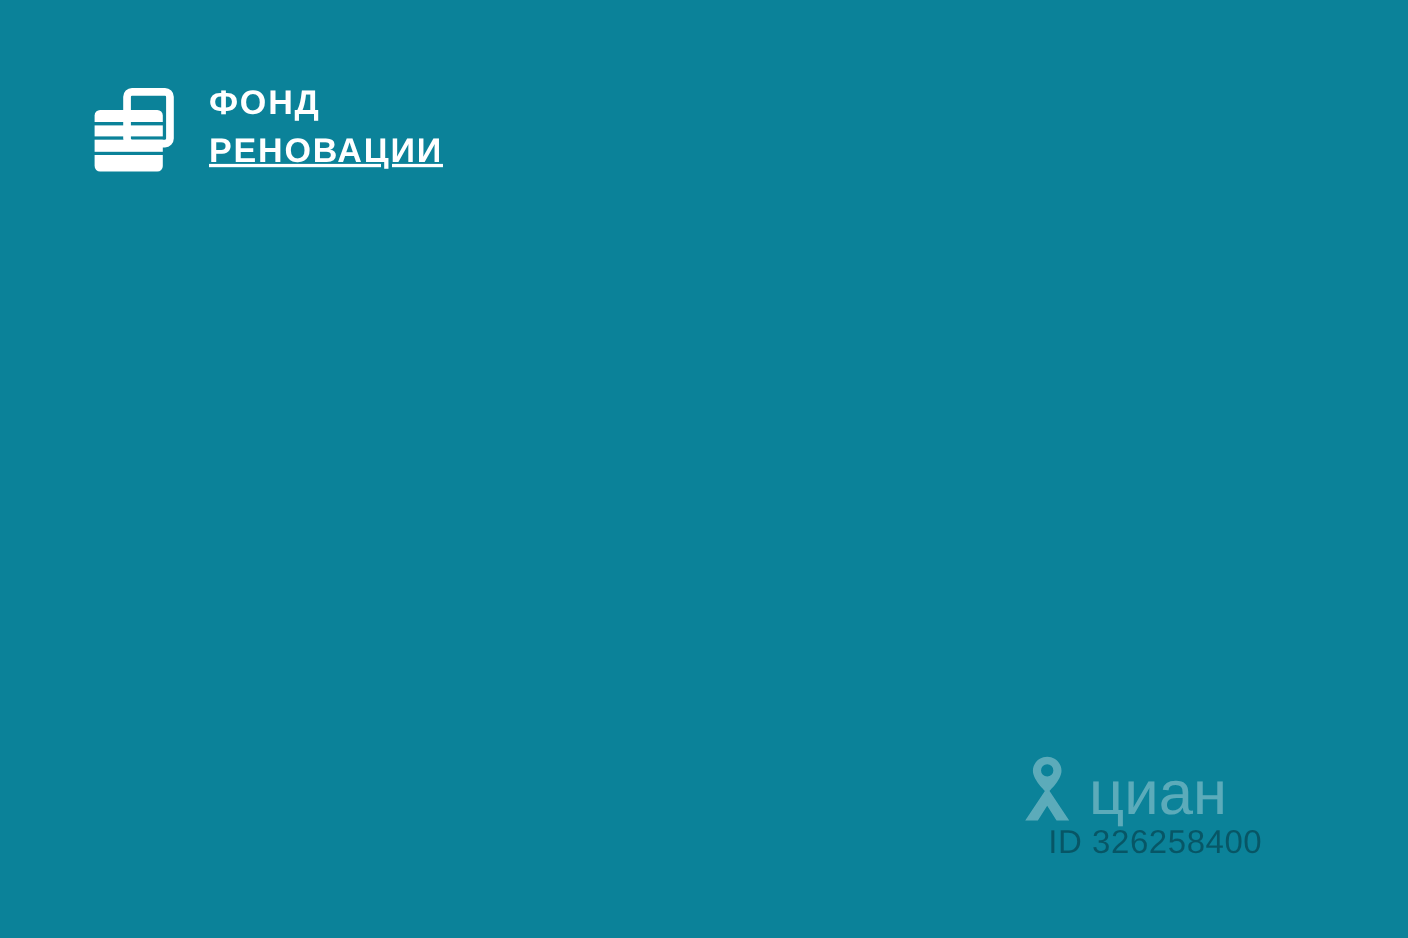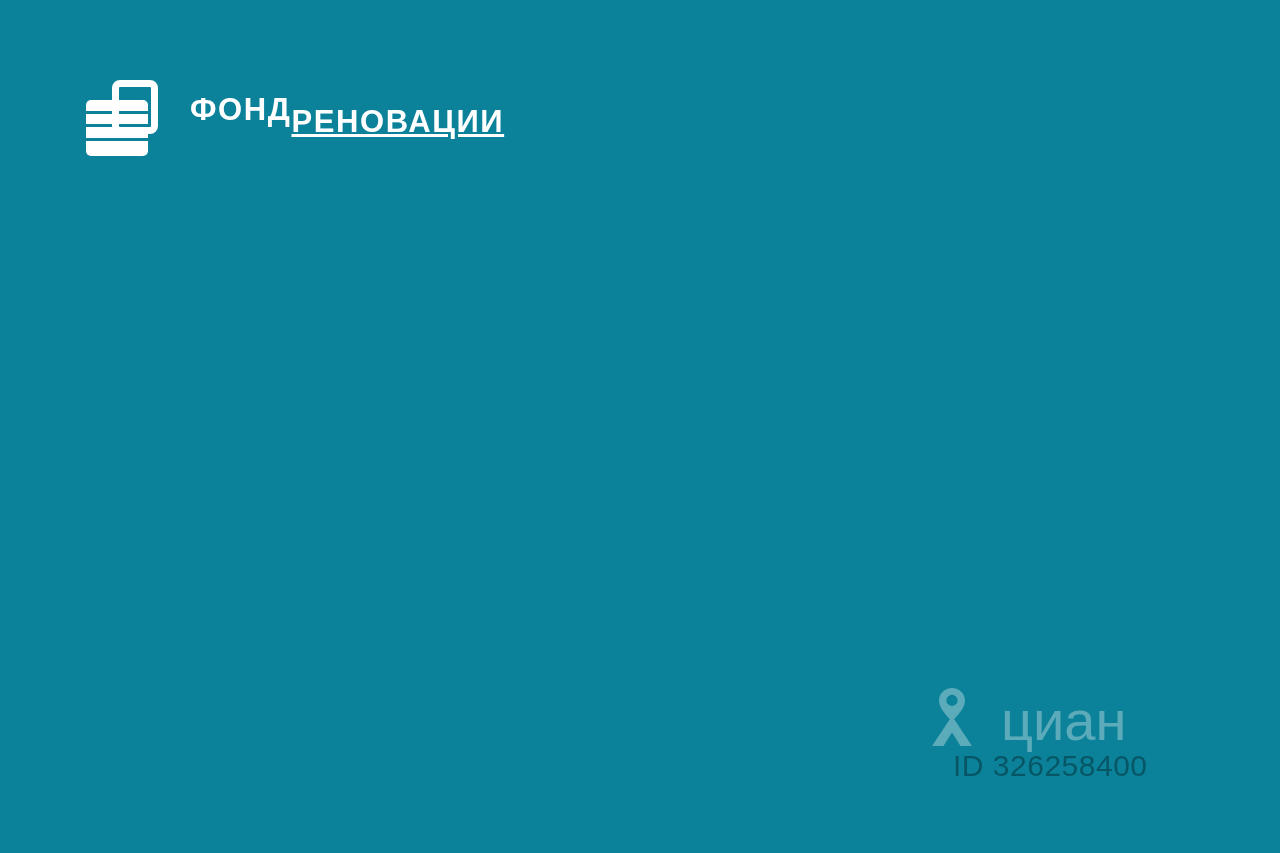--- a/index.html
+++ b/index.html
@@ -80,21 +80,21 @@
     height: 11px;
   }
   #brand-mark .mark-stack .bar.b4 {
     top: 41px;
     height: 15px;
     border-radius: 0 0 5px 5px;
   }
 
   #brand-words {
     display: flex;
-    flex-direction: row;
+    flex-direction: column;
     justify-content: space-between;
     line-height: 1.0;
   }
   #brand-words .brand-line {
     color: #ffffff;
     font-weight: 700;
     font-size: 31px;
     letter-spacing: 1.6px;
     white-space: nowrap;
   }
@@ -129,21 +129,21 @@
     width: 240px;
     height: 100px;
     opacity: 0.33;
   }
   #watermark .wm-logo-row {
     position: absolute;
     left: 0;
     top: 0;
     display: flex;
     align-items: flex-end;
-    gap: 22px;
+    gap: 11px;
   }
   #watermark .wm-glyph {
     width: 54px;
     height: 62px;
     flex: 0 0 auto;
   }
   #watermark .wm-word {
     color: #ffffff;
     font-size: 56px;
     font-weight: 400;

